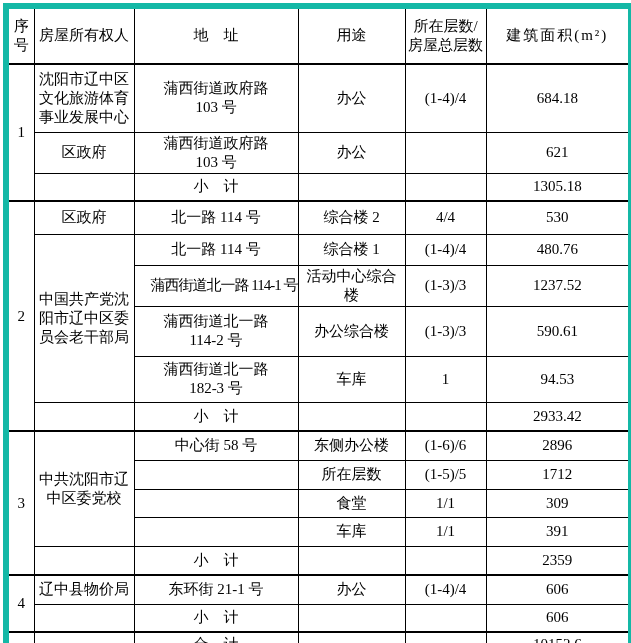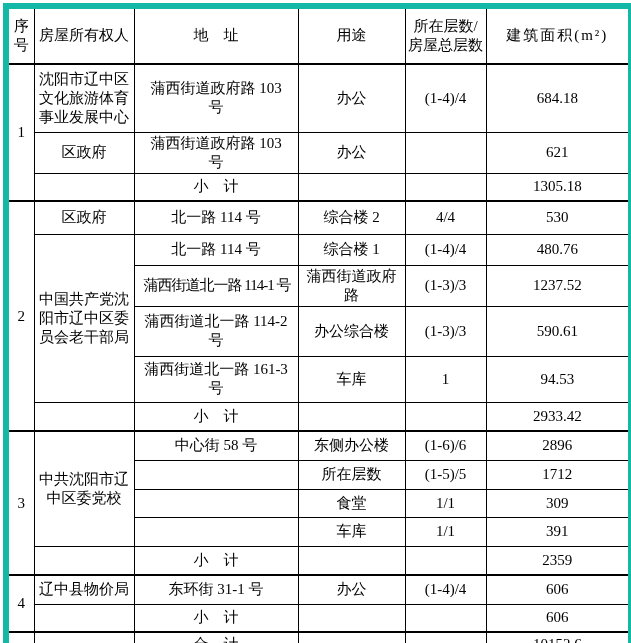--- a/index.html
+++ b/index.html
@@ -30,21 +30,21 @@
     padding: 1px 2px;
     line-height: 1.27;
     overflow: hidden;
     word-break: break-word;
   }
   thead th { border-bottom: 2px solid #000; }
   tr.gsep td { border-top: 2px solid #000; }
   .floors-head { white-space: pre-line; }
   .area-head { letter-spacing: 2px; margin-top: 48px; }
   .tight { white-space: nowrap; letter-spacing: -1px; padding: 1px 0; text-align: center; }
-  .addr { padding: 1px 9px; }
+  .addr { padding: 1px 16px; }
   .usage { padding: 1px 4px; }
   .h58 { height: 58px; }
   .h68 { height: 68px; }
   .h27 { height: 27px; }
   .h28 { height: 28px; }
   .h33 { height: 33px; }
   .h31 { height: 31px; }
   .h50 { height: 50px; }
   .h46 { height: 46px; }
   .h29 { height: 29px; }
@@ -108,32 +108,32 @@
       </tr>
       <tr class="h31">
         <td rowspan="4">中国共产党沈阳市辽中区委员会老干部局</td>
         <td class="addr">北一路 114 号</td>
         <td class="usage">综合楼 1</td>
         <td>(1-4)/4</td>
         <td>480.76</td>
       </tr>
       <tr class="h31">
         <td class="addr tight">蒲西街道北一路 114-1 号</td>
-        <td class="usage">蒲西街道政府路</td>
+        <td class="usage">活动中心综合楼</td>
         <td>(1-3)/3</td>
         <td>1237.52</td>
       </tr>
       <tr class="h50">
         <td class="addr">蒲西街道北一路 114-2 号</td>
         <td class="usage">办公综合楼</td>
         <td>(1-3)/3</td>
         <td>590.61</td>
       </tr>
       <tr class="h46">
-        <td class="addr">蒲西街道北一路 161-3 号</td>
+        <td class="addr">蒲西街道北一路 182-3 号</td>
         <td class="usage">车库</td>
         <td>1</td>
         <td>94.53</td>
       </tr>
       <tr class="h29">
         <td></td>
         <td>小　计</td>
         <td></td>
         <td></td>
         <td>2933.42</td>
@@ -169,21 +169,21 @@
         <td></td>
         <td>小　计</td>
         <td></td>
         <td></td>
         <td>2359</td>
       </tr>
 
       <tr class="gsep h29">
         <td rowspan="2">4</td>
         <td>辽中县物价局</td>
-        <td class="addr">东环街 31-1 号</td>
+        <td class="addr">东环街 21-1 号</td>
         <td class="usage">办公</td>
         <td>(1-4)/4</td>
         <td>606</td>
       </tr>
       <tr class="h28">
         <td></td>
         <td>小　计</td>
         <td></td>
         <td></td>
         <td>606</td>

